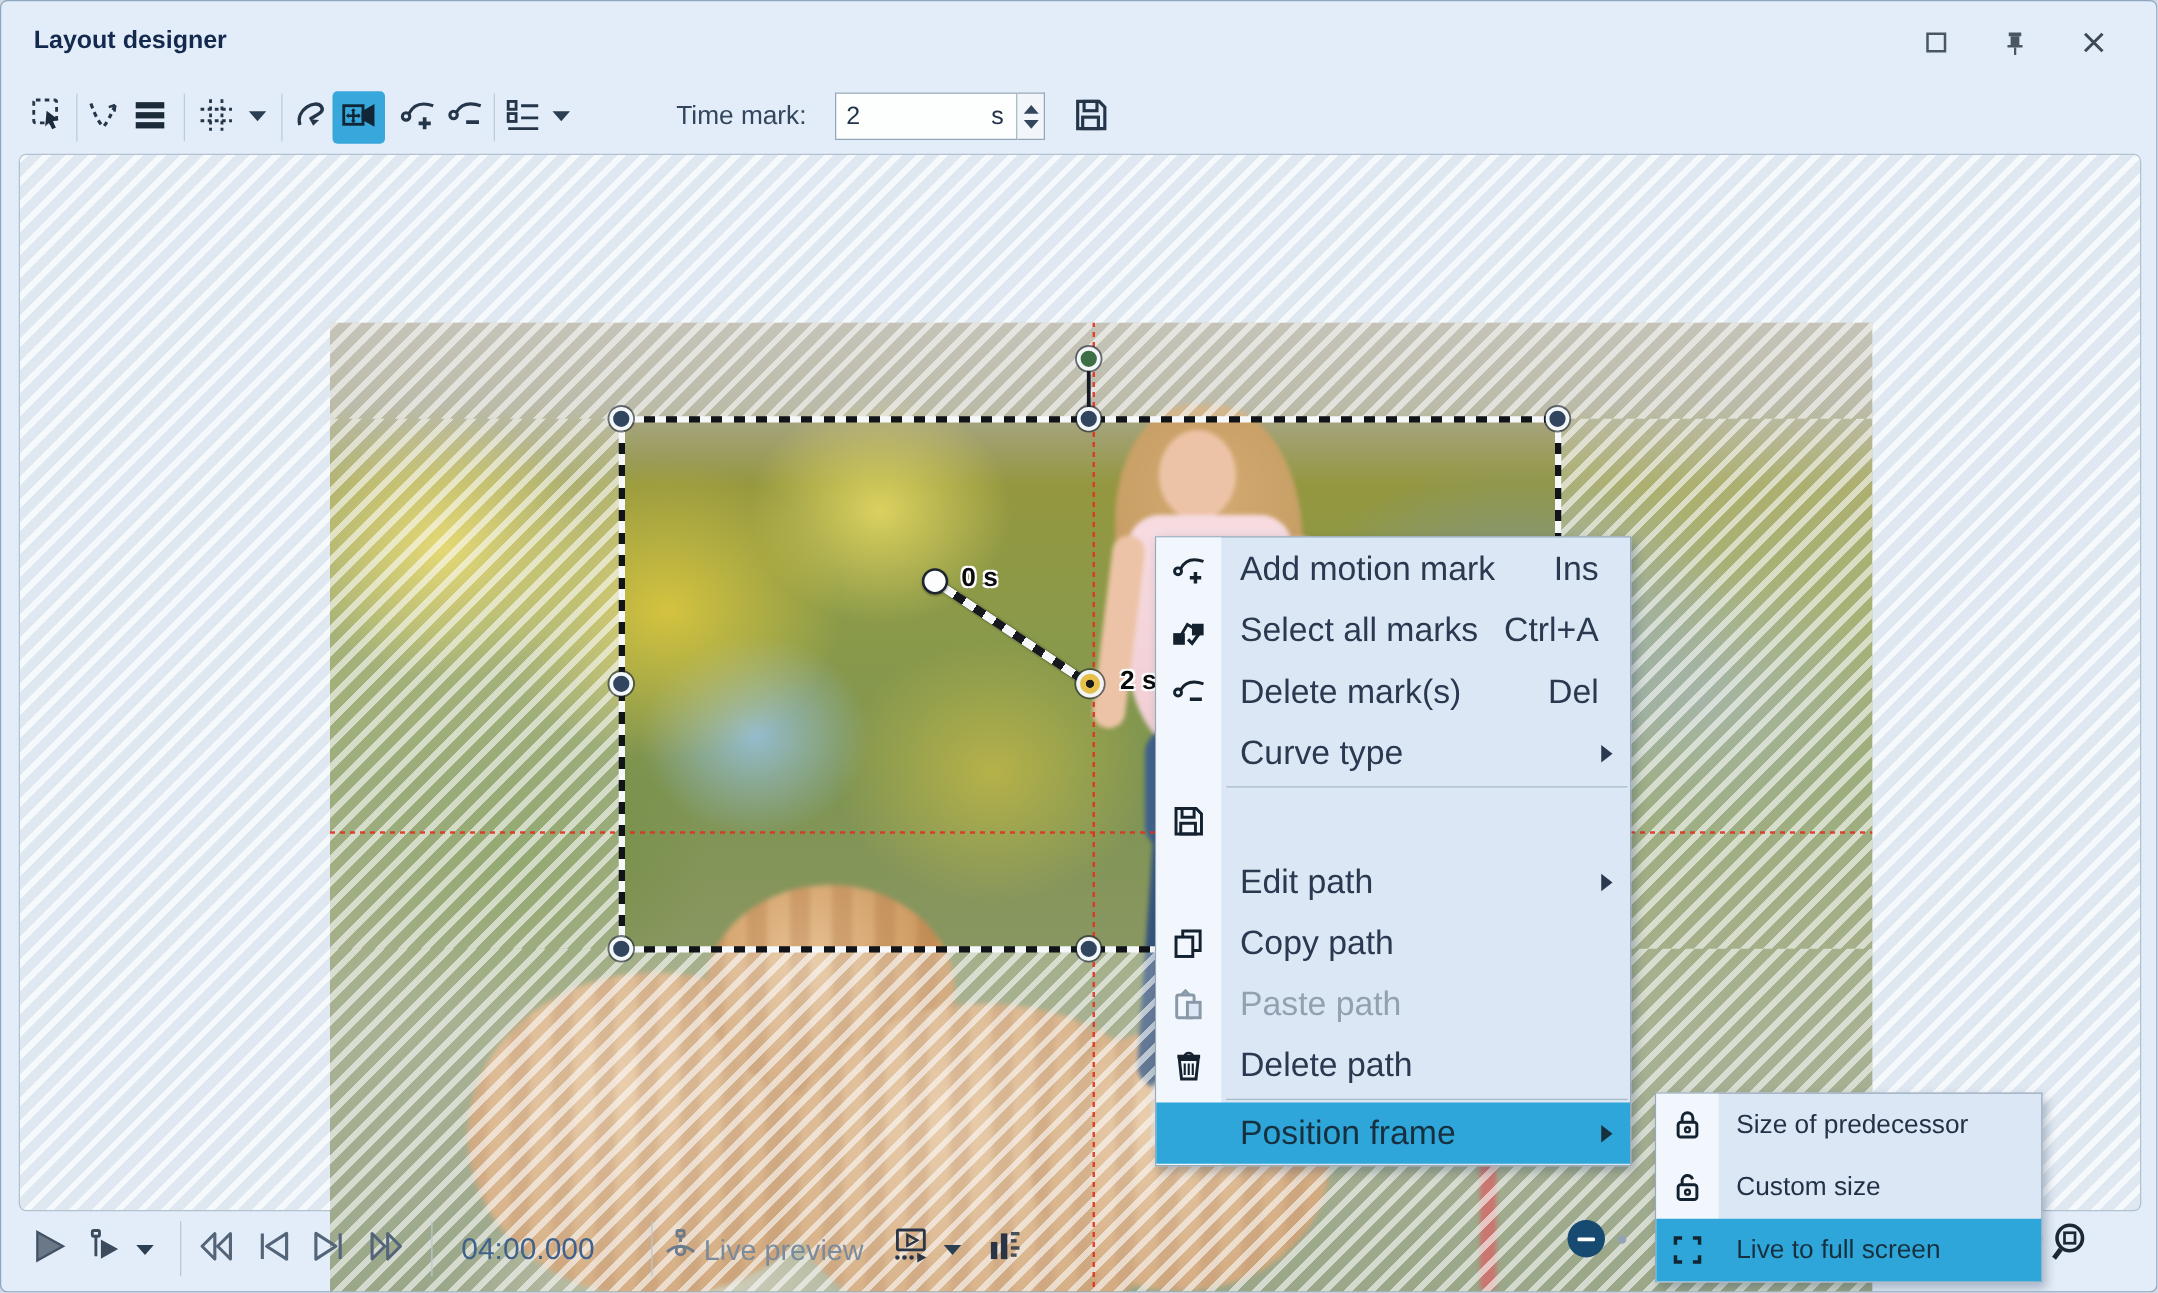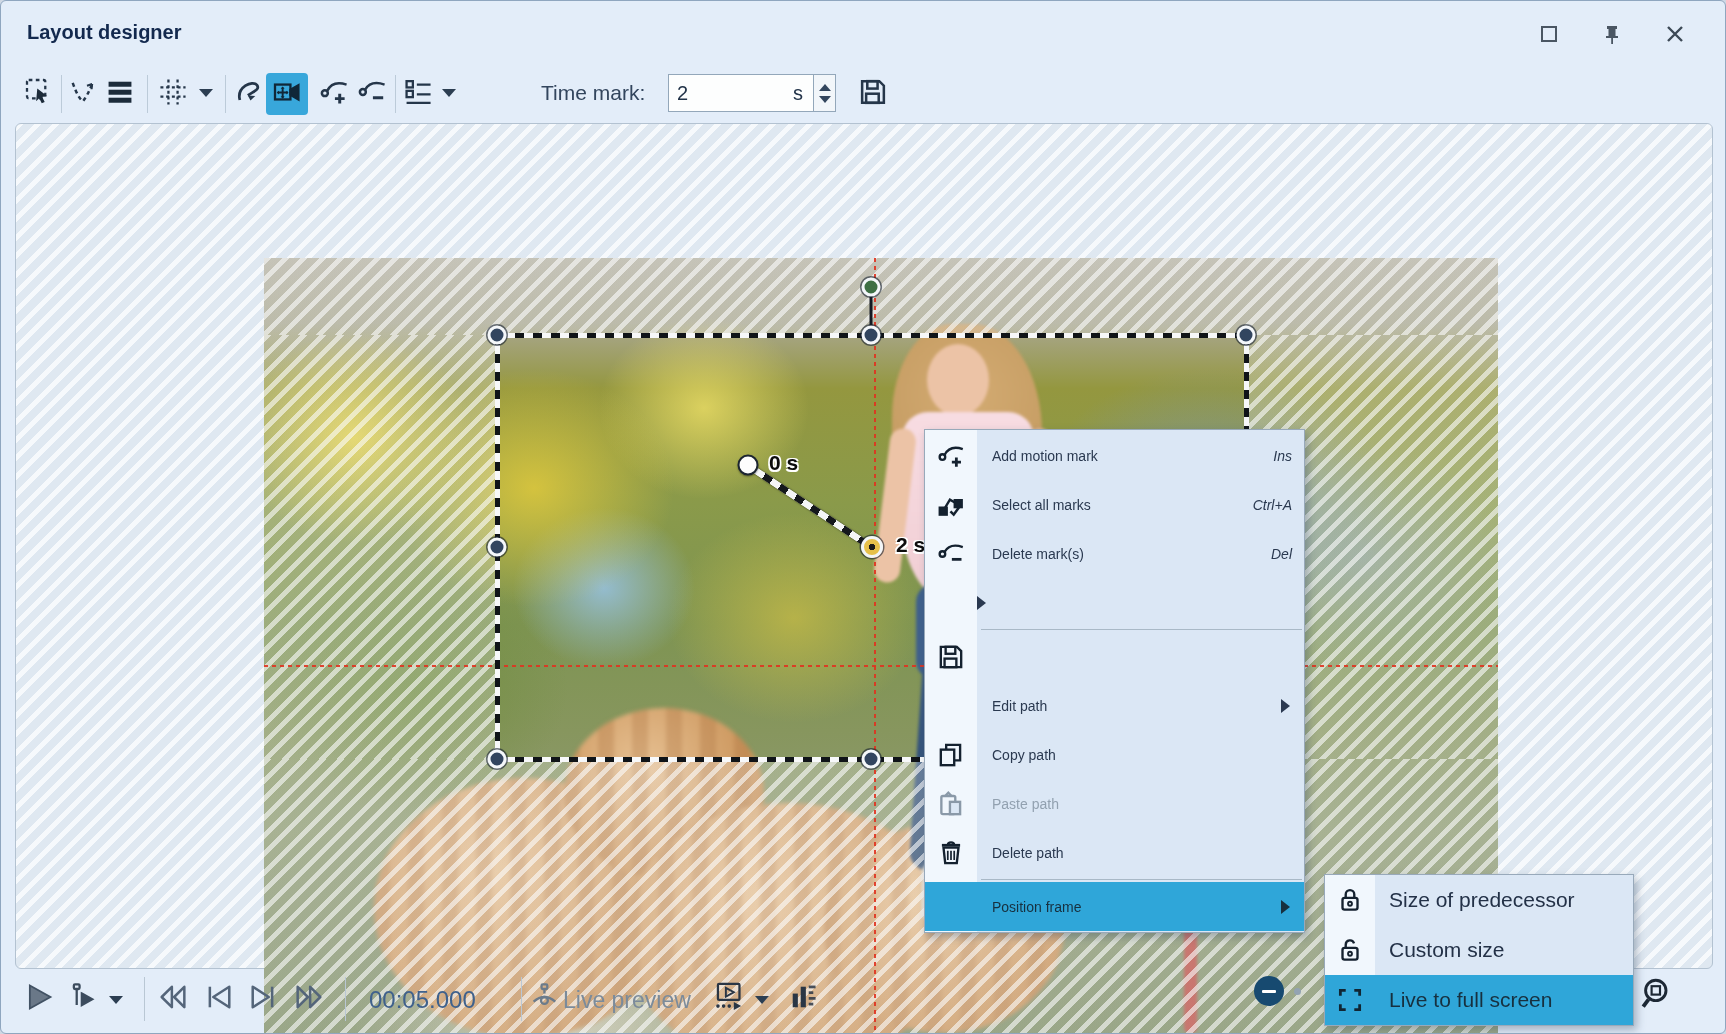--- a/index.html
+++ b/index.html
@@ -76,24 +76,24 @@
   .mk2 { position:absolute; width:22px; height:22px; border-radius:50%;
          background:radial-gradient(circle,#1a1a1a 0 3px,#e6c04a 3.5px); border:3px solid #f2f5f8;
          box-shadow:0 0 0 1.5px rgba(20,30,45,.6); transform:translate(-50%,-50%); }
   .mklabel { position:absolute; font-size:21px; font-weight:bold; color:#0c0c0c;
      text-shadow:-1.5px -1.5px 0 #fff,1.5px -1.5px 0 #fff,-1.5px 1.5px 0 #fff,1.5px 1.5px 0 #fff; }
 
   
   .menu { position:absolute; left:923px; top:428px; width:381px; background:#dbe7f5;
      border:1px solid #98a9ba; box-shadow:3px 4px 8px rgba(50,70,95,.35); z-index:50; padding:1px 0; }
   .menu::before { content:""; position:absolute; left:0; top:0; bottom:0; width:52px; background:#f1f7fd; }
-  .mrow { position:relative; height:49px; display:flex; align-items:center; font-size:14px; color:#2a3950; }
+  .mrow { position:relative; height:49px; display:flex; align-items:center; font-size:27px; color:#2a3950; }
   .mrow .mic { width:52px; display:flex; justify-content:center; align-items:center; flex:none; }
   .mrow .mlabel { flex:1; padding-left:15px; }
-  .mrow .mshort { padding-right:12px;font-style:italic; }
+  .mrow .mshort { padding-right:25px; }
   .mrow .marrow { width:0;height:0;border-top:7px solid transparent;border-bottom:7px solid transparent;
       border-left:9px solid #2a3950; margin-right:14px; }
   .mrow.dis { color:#92a1b0; }
   .mrow.hl { background:#2fa6d9; color:#17303f; }
   .mrow.hl .marrow { border-left-color:#17303f; }
   .msep { height:1px; background:#a9b9c7; margin:2px 2px 2px 56px; }
 
   .submenu { position:absolute; left:1303px; top:873px; width:310px; background:#dbe7f5;
      border:1px solid #98a9ba; box-shadow:3px 4px 8px rgba(50,70,95,.35); z-index:60;margin-left:20px; }
   .submenu::before { content:""; position:absolute; left:0; top:0; bottom:0; width:50px; background:#f1f7fd; }
@@ -346,21 +346,21 @@
     </span>
   </div>
   <div class="trico" style="left:288px">
     <span>
       <svg width="34" height="32" viewBox="0 0 30 28" fill="none" stroke="#54657a" stroke-width="2.2" stroke-linejoin="round">
           <path d="M5 5 L14 14 l-9 9z M16 5 L25 14 l-9 9z"></path>
         </svg>
     </span>
   </div>
   <div class="bsep" style="left:344px"></div>
-  <div class="time-ro">00:05.000</div>
+  <div class="time-ro">04:00.000</div>
   <div class="bsep" style="left:520px"></div>
   <div class="trico" style="left:524px">
     <span>
       <svg width="32" height="32" viewBox="0 0 28 28" fill="none" stroke="#6b7b8b" stroke-width="2">
           <rect x="11" y="3" width="5" height="4" rx="1"></rect>
           <line x1="13.5" y1="7" x2="13.5" y2="11"></line>
           <path d="M4 18 q9.5-8 19 0"></path>
           <circle cx="13.5" cy="17" r="3"></circle>
         </svg>
     </span>
@@ -442,20 +442,21 @@
             <circle cx="6" cy="14" r="2.6"></circle>
             <path d="M8 12 C12 5 19 5.5 25 7.5"></path>
             <path d="M14.8 19 h9" stroke-width="2.6"></path>
           </svg>
       </span>
       <span class="mlabel">Delete mark(s)</span>
       <span class="mshort">Del</span>
     </div>
     <div class="mrow">
       <span class="mic"></span>
+      <span class="mlabel">Curve type</span>
       <span class="marrow"></span>
     </div>
     <div class="msep"></div>
     <div class="mrow">
       <span class="mic">
         <svg width="30" height="30" viewBox="0 0 28 28" fill="none" stroke="#14212f" stroke-width="2.2">
             <path d="M4.5 4.5 h15 l4 4 v15 h-19z"></path>
             <rect x="9" y="4.5" width="9" height="6.5"></rect>
             <rect x="8" y="15.5" width="11" height="8"></rect>
           </svg>

